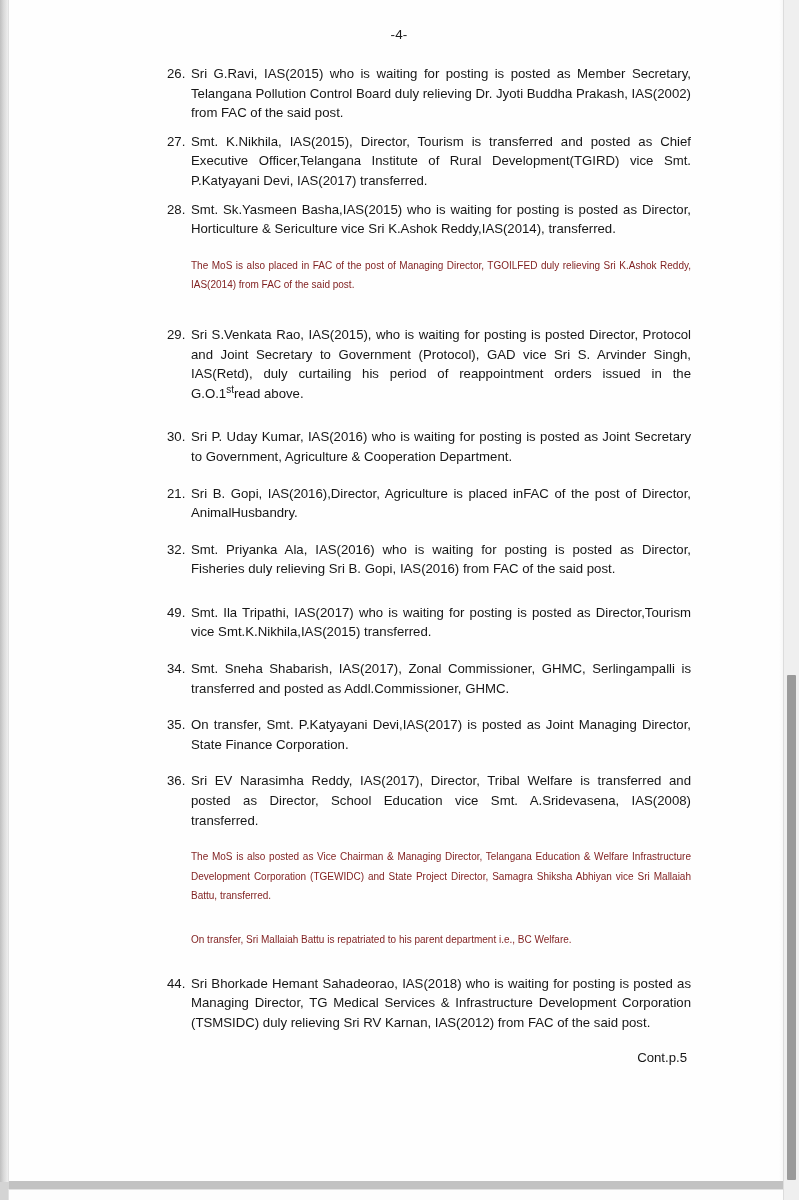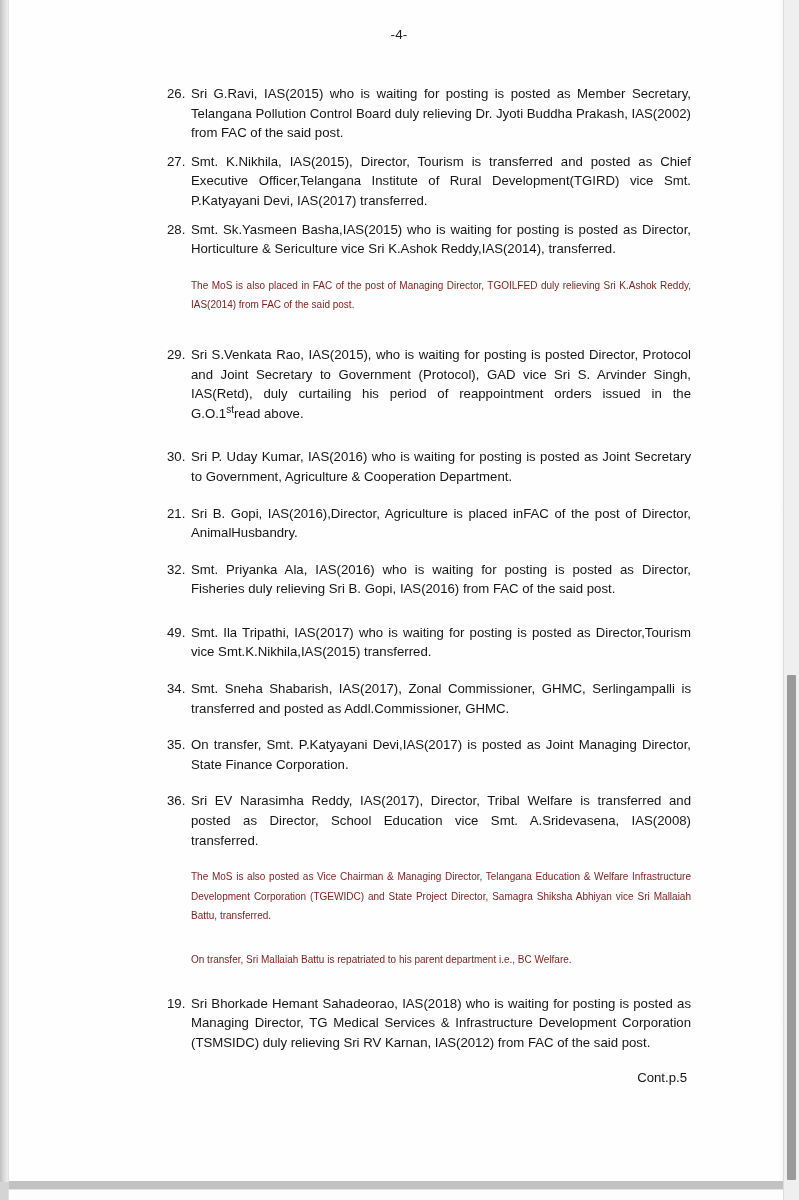--- a/index.html
+++ b/index.html
@@ -84,21 +84,20 @@
     font-size: 13.5px;
     color: #1b1b1b;
     letter-spacing: .2px;
   }
 
   .body-col {
     position: absolute;
     left: 158px;
     top: 64px;
     width: 524px;
-    margin-top: 20px;
   }
 
   
   .clause {
     display: flex;
     align-items: flex-start;
     margin-bottom: 9px;
   }
   .clause-num {
     flex: 0 0 auto;
@@ -260,21 +259,21 @@
 
       <p class="subpara">The MoS is also posted as  Vice Chairman &amp; Managing Director, Telangana Education &amp; Welfare Infrastructure Development Corporation (TGEWIDC) and State Project Director, Samagra Shiksha Abhiyan vice Sri Mallaiah Battu, transferred.</p>
 
       <div class="gap-md"></div>
 
       <p class="subpara">On transfer, Sri Mallaiah Battu is repatriated to his parent department i.e., BC Welfare.</p>
 
       <div class="gap-md"></div>
 
       <div class="clause">
-        <span class="clause-num">19.</span>
+        <span class="clause-num">44.</span>
         <span class="clause-text">Sri Bhorkade Hemant Sahadeorao, IAS(2018) who is waiting for posting is posted as Managing Director, TG Medical Services &amp; Infrastructure Development Corporation (TSMSIDC) duly relieving Sri RV Karnan, IAS(2012) from FAC of the said post.</span>
       </div>
 
       <div class="cont-note">Cont.p.5</div>
 
     </div>
   </div>
 
   <div class="page-gap"></div>
   <div class="next-page"></div>

